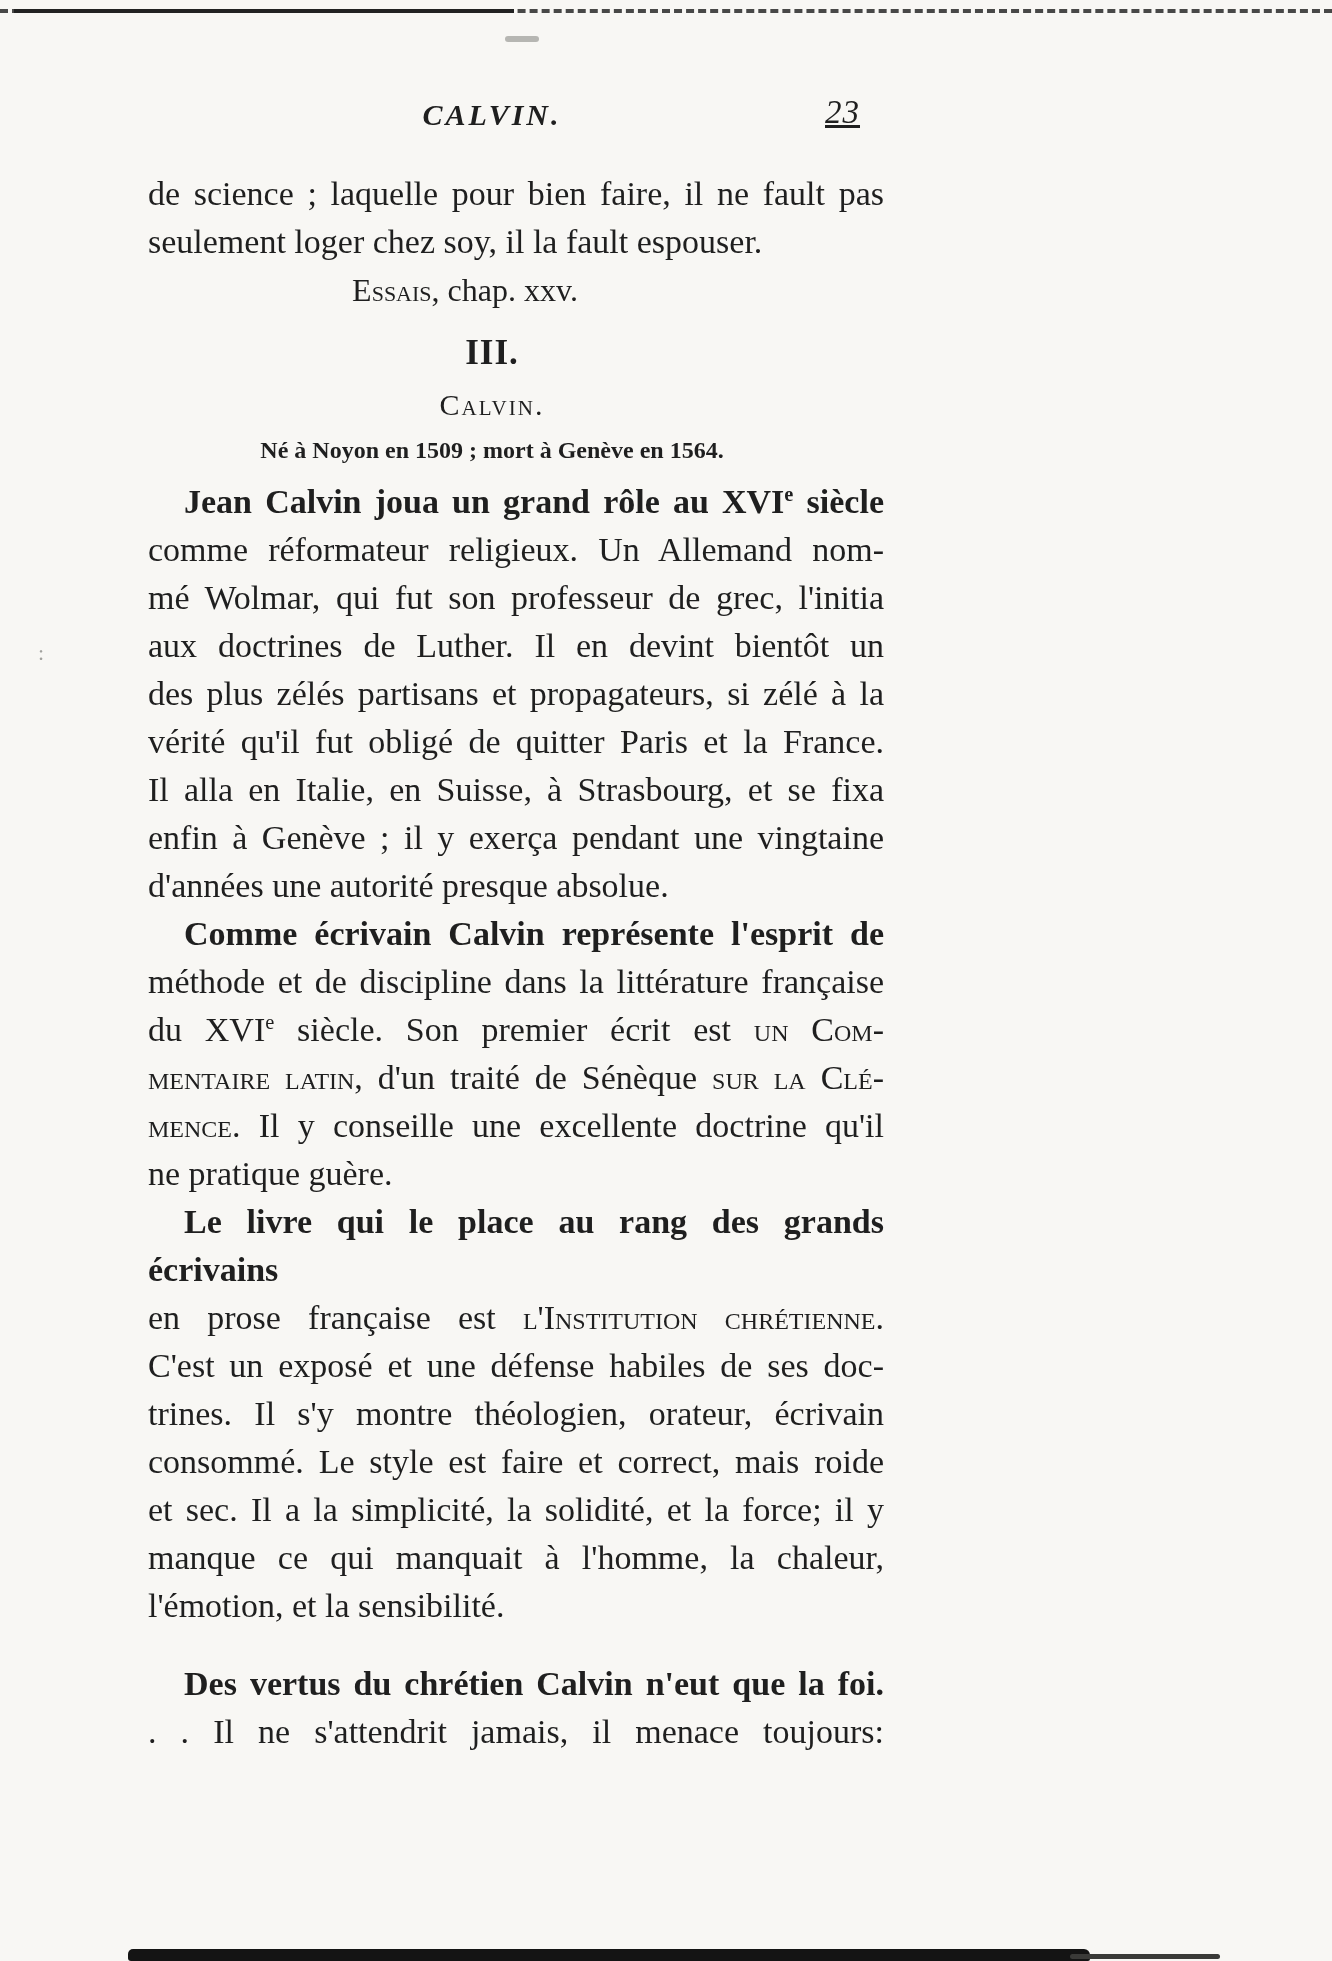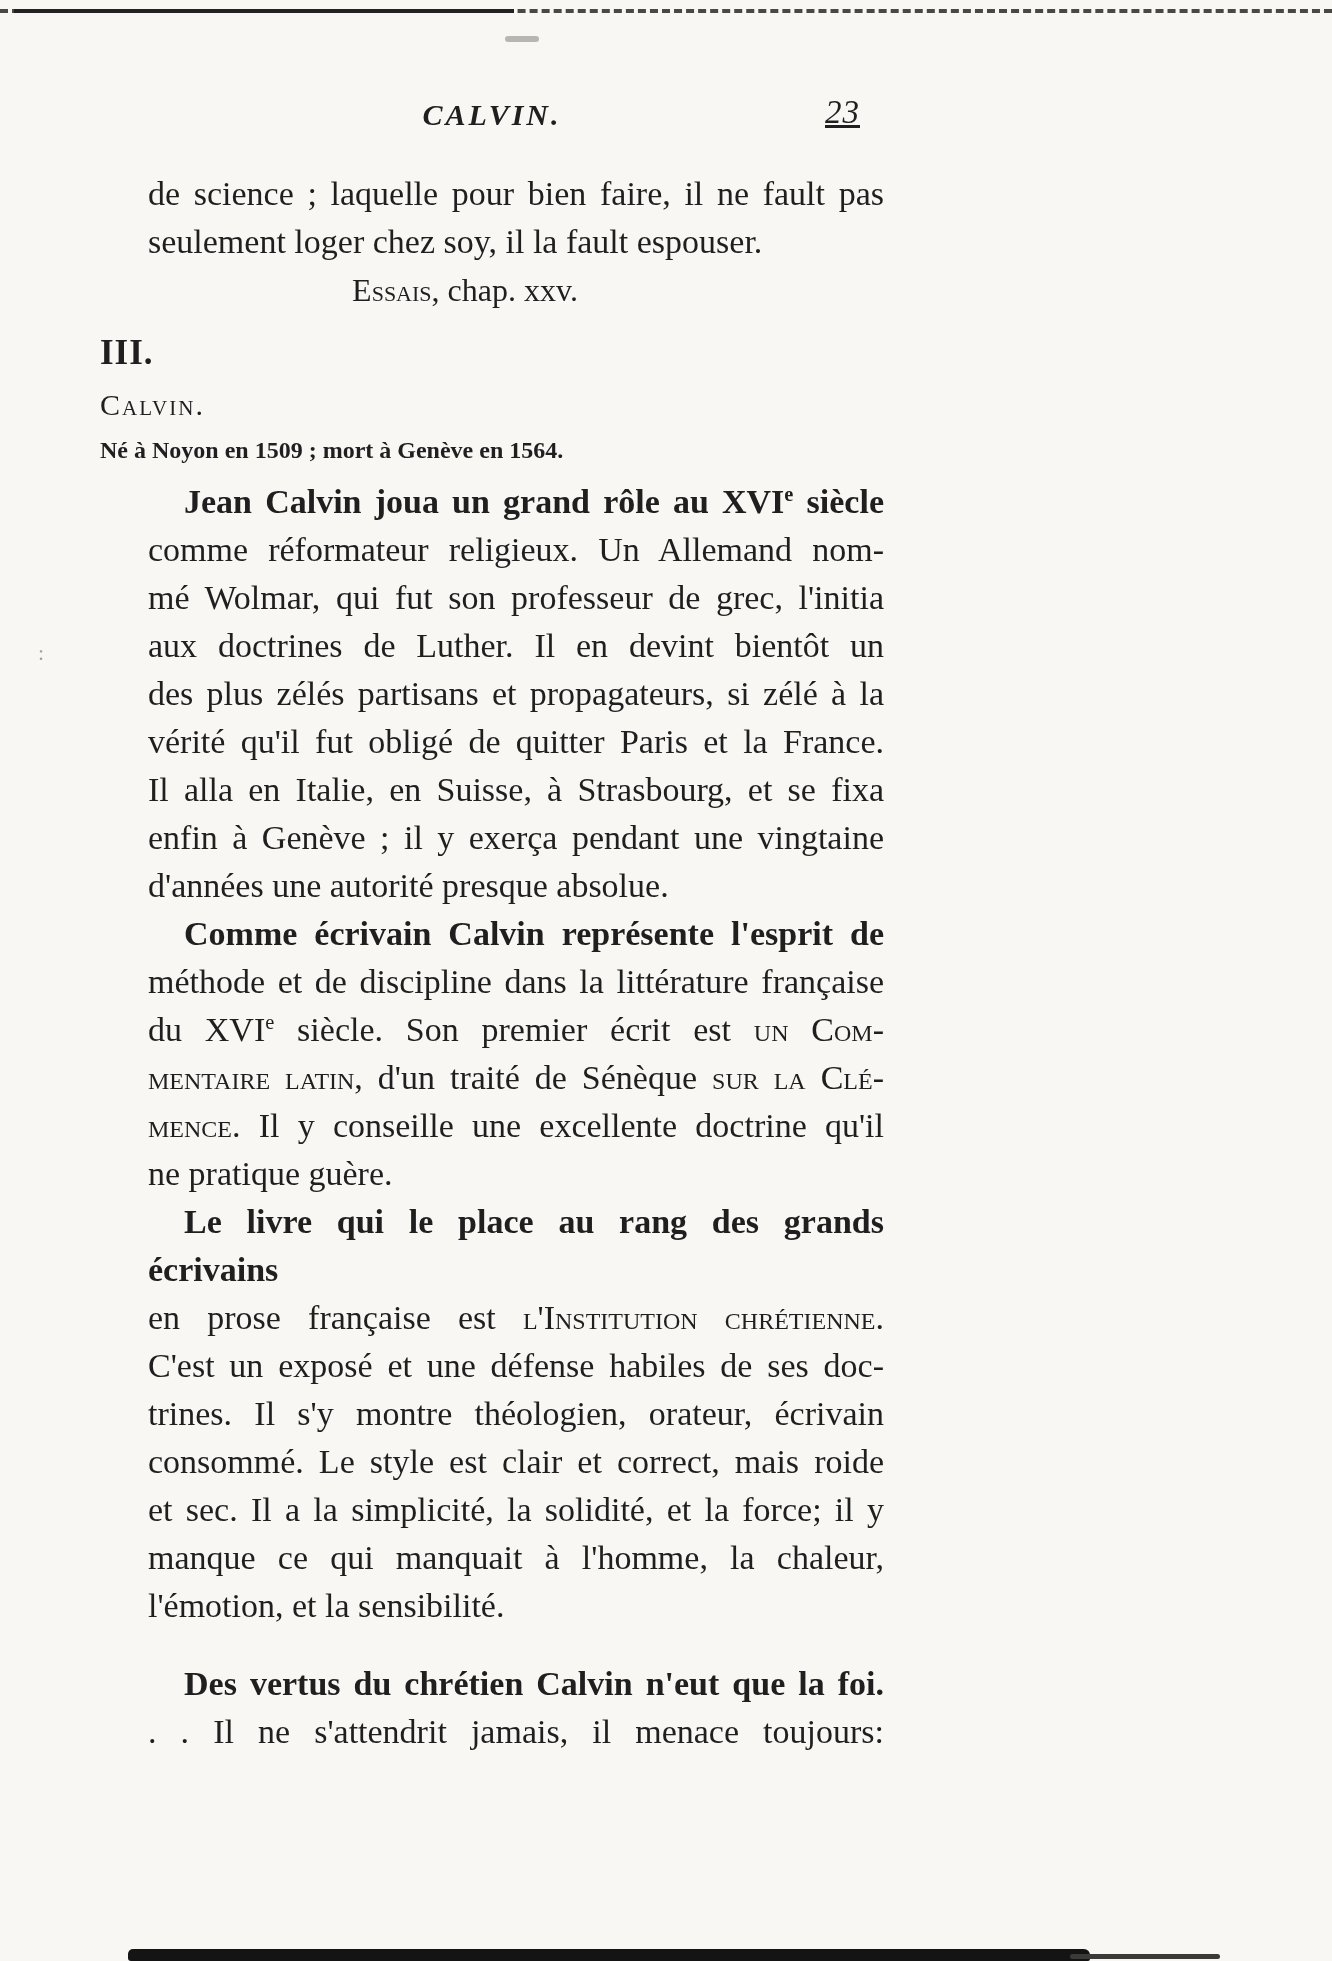--- a/index.html
+++ b/index.html
@@ -69,21 +69,21 @@
   .line.indent{text-indent:36px;font-weight:bold;}
 
   .quote .attribution{
     font-size:32px;line-height:48px;
     text-align:center;padding-right:54px;
   }
 
   .sc{font-variant:small-caps;}
   .sup{vertical-align:super;font-size:.6em;line-height:0;}
 
-  .section-heading{margin-top:16px;}
+  .section-heading{margin-top:16px;text-align:center;}
   .section-heading .numeral{
     font-size:35px;font-weight:bold;line-height:46px;letter-spacing:1px;
   }
   .section-heading .title{
     font-size:30px;line-height:46px;letter-spacing:2px;margin-top:6px;
   }
   .section-heading .subtitle{
     font-size:24px;font-weight:bold;line-height:40px;margin-top:2px;
   }
 
@@ -137,21 +137,21 @@
           <div class="line"><span>du XVI</span><span class="sup">e</span><span> siècle. Son premier écrit est </span><span class="sc">un Com-</span></div>
           <div class="line"><span class="sc">mentaire latin,</span><span> d'un traité de Sénèque </span><span class="sc">sur la Clé-</span></div>
           <div class="line"><span class="sc">mence.</span><span> Il y conseille une excellente doctrine qu'il</span></div>
           <div class="line last"><span>ne pratique guère.</span></div>
         </div>
         <div class="para">
           <div class="line indent"><span>Le livre qui le place au rang des grands écrivains</span></div>
           <div class="line"><span>en prose française est </span><span class="sc">l'Institution chrétienne.</span></div>
           <div class="line"><span>C'est un exposé et une défense habiles de ses doc-</span></div>
           <div class="line"><span>trines. Il s'y montre théologien, orateur, écrivain</span></div>
-          <div class="line"><span>consommé. Le style est clair et correct, mais roide</span></div>
+          <div class="line"><span>consommé. Le style est faire et correct, mais roide</span></div>
           <div class="line"><span>et sec. Il a la simplicité, la solidité, et la force; il y</span></div>
           <div class="line"><span>manque ce qui manquait à l'homme, la chaleur,</span></div>
           <div class="line last"><span>l'émotion, et la sensibilité.</span></div>
         </div>
         <div class="para gap">
           <div class="line indent"><span>Des vertus du chrétien Calvin n'eut que la foi.</span></div>
           <div class="line"><span>. . Il ne s'attendrit jamais, il menace toujours:</span></div>
         </div>
       </div>
 

